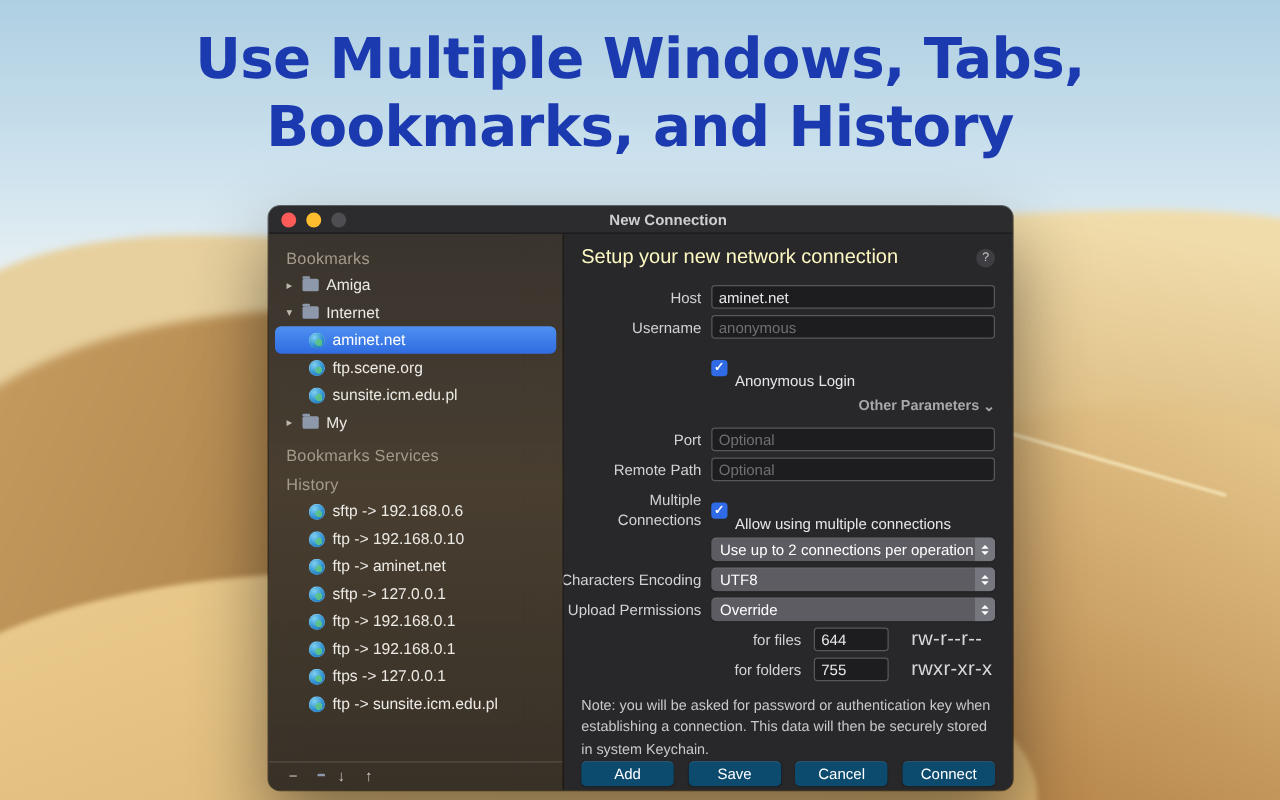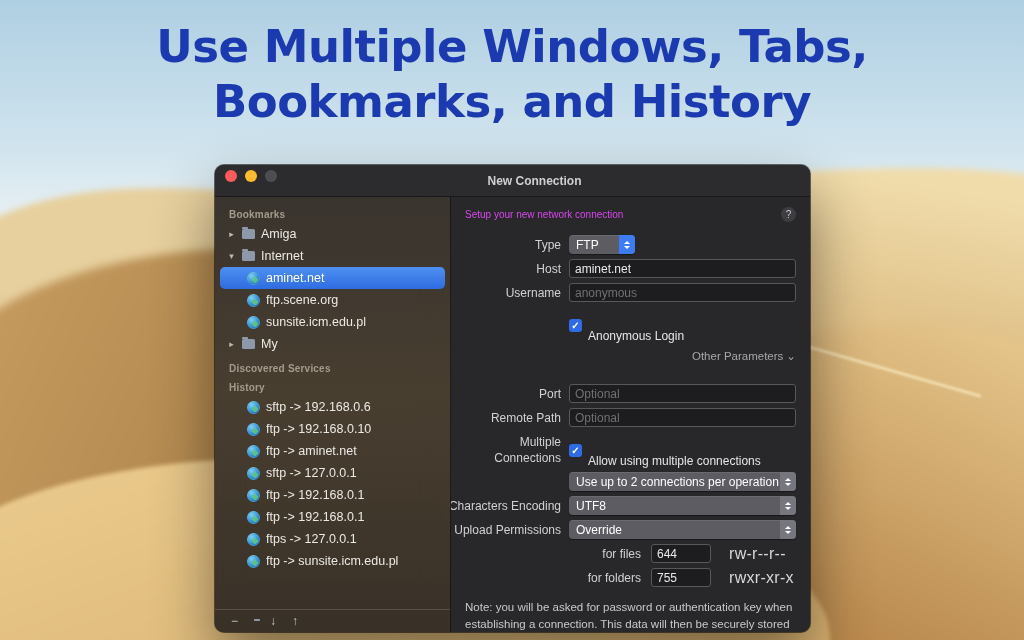--- a/index.html
+++ b/index.html
@@ -29,37 +29,37 @@
   
   .headline { position:absolute; top:20px; left:0; width:100%; text-align:center;
               font-family:"DejaVu Sans", sans-serif; font-weight:700; font-size:45px;
               line-height:1.22; color:#1c3ab0; letter-spacing:-0.5px; }
 
   
   .window { position:absolute; left:215px; top:165px; width:595px; height:467px;
             border-radius:9px; overflow:hidden; background:#242426;
             box-shadow:0 28px 60px rgba(0,0,0,.45), 0 0 0 1px rgba(0,0,0,.55);
             display:flex; flex-direction:column; color:#e8e8ea; font-size:12px; }
-  .titlebar { height:32px; flex:none; background:#2c2b2e; border-bottom:1px solid #19191b;
+  .titlebar { height:22px; flex:none; background:#2c2b2e; border-bottom:1px solid #19191b;
               position:relative; display:flex; align-items:center;padding-left:44px; }
   .lights { position:absolute; left:10px; top:5px; display:flex; gap:8px; }
   .light { width:12px; height:12px; border-radius:50%; }
   .light.close { background:#fc5b57; }
   .light.min   { background:#febc2e; }
   .light.zoom  { background:#4e4e52; }
   .win-title { width:100%; text-align:center; color:#cfcfd2; font-weight:700; font-size:12px; }
 
   .body { flex:1; display:flex; min-height:0; }
 
   
   .sidebar { width:236px; flex:none; display:flex; flex-direction:column;
              background:linear-gradient(180deg,rgba(66,59,50,.72), rgba(92,76,54,.66) 45%, rgba(64,54,40,.74));
              backdrop-filter:blur(16px) saturate(1.2); border-right:1px solid rgba(0,0,0,.55); }
   .sb-list { flex:1; overflow:hidden; padding-top:4px; }
-  .sb-header { margin:8px 0 3px 14px; font-size:10px; font-weight:700;
+  .sb-header { margin:8px 0 3px 14px; font-size:13px; font-weight:400;
                color:#a39c8c; letter-spacing:.2px; }
   .sb-row { height:22px; display:flex; align-items:center; gap:6px;
             font-size:12.5px; color:#eceae5; }
   .sb-row.folder { padding-left:12px; }
   .sb-row.child  { padding-left:32px; }
   .sb-row.selected { margin:0 5px; padding-left:27px; border-radius:5px; color:#fff;
                      background:linear-gradient(180deg,#4e90f2,#2f6ce0); }
   .chev { width:9px; flex:none; font-size:9px; color:#beb9af; text-align:center; }
   .folder-icon { width:13px; height:10px; flex:none; background:#8d99aa; border-radius:1.5px; position:relative; }
   .folder-icon::before { content:""; position:absolute; top:-2px; left:0; width:6px; height:2px;
@@ -69,21 +69,21 @@
                            radial-gradient(circle at 35% 30%, #7fd0f0, #2f8fd0 55%, #1f6fb0);
                 box-shadow:inset 0 0 0 .5px rgba(255,255,255,.3); }
   .sb-footer { flex:none; height:23px; border-top:1px solid rgba(255,255,255,.14);
                display:flex; align-items:center; gap:16px; padding-left:16px;
                color:#c9c6bf; font-size:12px; }
   .sb-footer .tool { cursor:default; line-height:1; }
 
   
   .main { flex:1; background:#28282a; padding:10px 14px 12px; display:flex; flex-direction:column; }
   .intro-row { display:flex; align-items:center; justify-content:space-between; }
-  .intro { color:#d946ef; font-size:10px;text-align:right; }
+  .intro { color:#fef9c3; font-size:16px;text-align:right; }
   .help-btn { width:15px; height:15px; border-radius:50%; background:#3e3e42; color:#c9c9cd;
               font-size:10px; display:flex; align-items:center; justify-content:center; }
   .form { margin-top:13px; }
   .frow { display:flex; align-items:center; margin-bottom:5px; min-height:19px; }
   .frow.top { align-items:flex-start; }
   .flabel { width:96px; flex:none; margin-right:8px; display:flex; justify-content:flex-end;
             color:#d2d2d4; font-size:12px; white-space:nowrap; }
   .flabel.wrap { white-space:normal; display:block; text-align:right; line-height:1.35; padding-top:2px; }
   .ffield { flex:1; display:flex; align-items:center; min-width:0; }
   .ffield.col { flex-direction:column; align-items:stretch; gap:4px; }
@@ -181,21 +181,21 @@
             <span class="globe-icon"></span>
             <span>sunsite.icm.edu.pl</span>
           </div>
 
           <div class="sb-row folder">
             <span class="chev">▸</span>
             <span class="folder-icon"></span>
             <span>My</span>
           </div>
 
-          <div class="sb-header">Discovered Services</div>
+          <div class="sb-header">Bookmarks Services</div>
 
 
           <div class="sb-header">History</div>
 
           <div class="sb-row child">
             <span class="globe-icon"></span>
             <span>sftp -&gt; 192.168.0.6</span>
           </div>
           <div class="sb-row child">
             <span class="globe-icon"></span>
@@ -237,32 +237,20 @@
 
       <div class="main">
 
         <div class="intro-row">
           <div class="intro">Setup your new network connection</div>
           <div class="help-btn">?</div>
         </div>
 
         <div class="form">
 
-          <div class="frow">
-            <div class="flabel">Type</div>
-            <div class="ffield">
-              <div class="select small">
-                <span>FTP</span>
-                <span class="stepper">
-                    <i class="up"></i>
-                    <i class="dn"></i>
-                  </span>
-              </div>
-            </div>
-          </div>
 
           <div class="frow">
             <div class="flabel">Host</div>
             <div class="ffield">
               <input class="text-input" value="aminet.net" style="">
             </div>
           </div>
 
           <div class="frow">
             <div class="flabel">Username</div>
@@ -272,21 +260,21 @@
           </div>
 
           <div class="frow" style="margin-bottom:3px;">
             <div class="flabel"></div>
             <div class="ffield">
               <span class="checkbox">✓</span>
               <span class="check-label">Anonymous Login</span>
             </div>
           </div>
 
-          <div class="frow" style="margin-bottom:19px;">
+          <div class="frow" style="margin-bottom:8px;font-weight:bold;">
             <div class="flabel"></div>
             <div class="ffield end">
               <span class="link-dim">
                 <span>Other Parameters</span>
                 <span>⌄</span>
               </span>
             </div>
           </div>
 
           <div class="frow">

